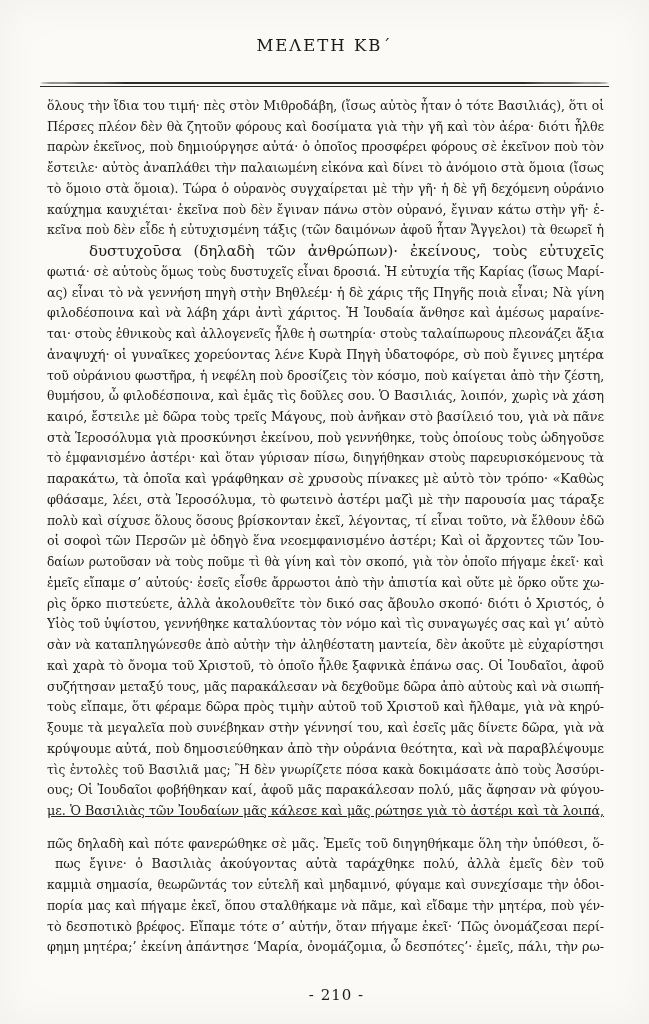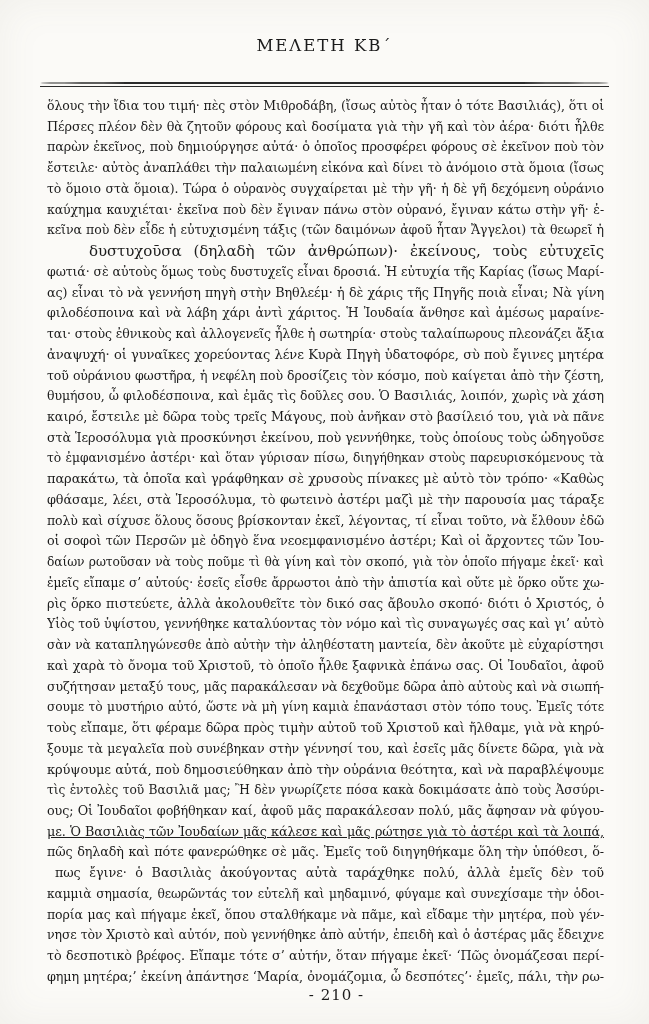--- a/index.html
+++ b/index.html
@@ -107,30 +107,28 @@
       <div class="line" style="font-size: 12.75px;">φθάσαμε, λέει, στὰ Ἱεροσόλυμα, τὸ φωτεινὸ ἀστέρι μαζὶ μὲ τὴν παρουσία μας τάραξε</div>
       <div class="line" style="font-size: 12.5px;">πολὺ καὶ σίχυσε ὅλους ὅσους βρίσκονταν ἐκεῖ, λέγοντας, τί εἶναι τοῦτο, νὰ ἔλθουν ἐδῶ</div>
       <div class="line" style="font-size: 12.75px;">οἱ σοφοὶ τῶν Περσῶν μὲ ὁδηγὸ ἕνα νεοεμφανισμένο ἀστέρι; Καὶ οἱ ἄρχοντες τῶν Ἰου-</div>
       <div class="line" style="font-size: 12.25px;">δαίων ρωτοῦσαν νὰ τοὺς ποῦμε τὶ θὰ γίνη καὶ τὸν σκοπό, γιὰ τὸν ὁποῖο πήγαμε ἐκεῖ· καὶ</div>
       <div class="line" style="font-size: 12.25px;">ἐμεῖς εἴπαμε σ’ αὐτούς· ἐσεῖς εἶσθε ἄρρωστοι ἀπὸ τὴν ἀπιστία καὶ οὔτε μὲ ὅρκο οὔτε χω-</div>
       <div class="line" style="font-size: 12.75px;">ρὶς ὅρκο πιστεύετε, ἀλλὰ ἀκολουθεῖτε τὸν δικό σας ἄβουλο σκοπό· διότι ὁ Χριστός, ὁ</div>
       <div class="line" style="font-size: 12.5px;">Υἱὸς τοῦ ὑψίστου, γεννήθηκε καταλύοντας τὸν νόμο καὶ τὶς συναγωγές σας καὶ γι’ αὐτὸ</div>
       <div class="line" style="font-size: 12.25px;">σὰν νὰ καταπληγώνεσθε ἀπὸ αὐτὴν τὴν ἀληθέστατη μαντεία, δὲν ἀκοῦτε μὲ εὐχαρίστησι</div>
       <div class="line" style="font-size: 12.75px;">καὶ χαρὰ τὸ ὄνομα τοῦ Χριστοῦ, τὸ ὁποῖο ἦλθε ξαφνικὰ ἐπάνω σας. Οἱ Ἰουδαῖοι, ἀφοῦ</div>
       <div class="line" style="font-size: 12.5px;">συζήτησαν μεταξύ τους, μᾶς παρακάλεσαν νὰ δεχθοῦμε δῶρα ἀπὸ αὐτοὺς καὶ νὰ σιωπή-</div>
-      <div class="line" style="font-size: 12.25px;">σουμε τὸ μυστήριο αὐτό, ὥστε νὰ μὴ γίνη καμιὰ ἐπανάστασι στὸν τόπο τους. Ἐμεῖς τότε</div>
       <div class="line" style="font-size: 12.75px;">τοὺς εἴπαμε, ὅτι φέραμε δῶρα πρὸς τιμὴν αὐτοῦ τοῦ Χριστοῦ καὶ ἤλθαμε, γιὰ νὰ κηρύ-</div>
       <div class="line" style="font-size: 12.5px;">ξουμε τὰ μεγαλεῖα ποὺ συνέβηκαν στὴν γέννησί του, καὶ ἐσεῖς μᾶς δίνετε δῶρα, γιὰ νὰ</div>
       <div class="line">κρύψουμε αὐτά, ποὺ δημοσιεύθηκαν ἀπὸ τὴν οὐράνια θεότητα, καὶ νὰ παραβλέψουμε</div>
       <div class="line" style="font-size: 12.25px;">τὶς ἐντολὲς τοῦ Βασιλιᾶ μας; Ἢ δὲν γνωρίζετε πόσα κακὰ δοκιμάσατε ἀπὸ τοὺς Ἀσσύρι-</div>
       <div class="line" style="font-size: 12.75px;">ους; Οἱ Ἰουδαῖοι φοβήθηκαν καί, ἀφοῦ μᾶς παρακάλεσαν πολύ, μᾶς ἄφησαν νὰ φύγου-</div>
       <div class="line" style="font-size: 12.75px; text-decoration: underline;">με. Ὁ Βασιλιὰς τῶν Ἰουδαίων μᾶς κάλεσε καὶ μᾶς ρώτησε γιὰ τὸ ἀστέρι καὶ τὰ λοιπά,</div>
-      <div class="line" style="font-size: 12.75px;">πῶς δηλαδὴ καὶ πότε φανερώθηκε σὲ μᾶς. Ἐμεῖς τοῦ διηγηθήκαμε ὅλη τὴν ὑπόθεσι, ὅ-</div>
+      <div class="line" style="font-size: 12.75px; margin-top: 12px;">πῶς δηλαδὴ καὶ πότε φανερώθηκε σὲ μᾶς. Ἐμεῖς τοῦ διηγηθήκαμε ὅλη τὴν ὑπόθεσι, ὅ-</div>
       <div class="line" style="font-size: 12.75px; margin-left: 8px;">πως ἔγινε· ὁ Βασιλιὰς ἀκούγοντας αὐτὰ ταράχθηκε πολύ, ἀλλὰ ἐμεῖς δὲν τοῦ δώσαμε</div>
       <div class="line" style="font-size: 12.25px;">καμμιὰ σημασία, θεωρῶντάς τον εὐτελῆ καὶ μηδαμινό, φύγαμε καὶ συνεχίσαμε τὴν ὁδοι-</div>
       <div class="line" style="font-size: 12.5px;">πορία μας καὶ πήγαμε ἐκεῖ, ὅπου σταλθήκαμε νὰ πᾶμε, καὶ εἴδαμε τὴν μητέρα, ποὺ γέν-</div>
-      <div class="line" style="font-size: 12.5px;">νησε τὸν Χριστὸ καὶ αὐτόν, ποὺ γεννήθηκε ἀπὸ αὐτήν, ἐπειδὴ καὶ ὁ ἀστέρας μᾶς ἔδειχνε</div>
       <div class="line" style="font-size: 12.75px;">τὸ δεσποτικὸ βρέφος. Εἴπαμε τότε σ’ αὐτήν, ὅταν πήγαμε ἐκεῖ· ‘Πῶς ὀνομάζεσαι περί-</div>
       <div class="line" style="font-size: 12.75px;">φημη μητέρα;’ ἐκείνη ἀπάντησε ‘Μαρία, ὀνομάζομια, ὦ δεσπότες’· ἐμεῖς, πάλι, τὴν ρω-</div>
     </div>
 
   <div class="page-number">- 210 -</div>
 </div>
 
 </body></html>

